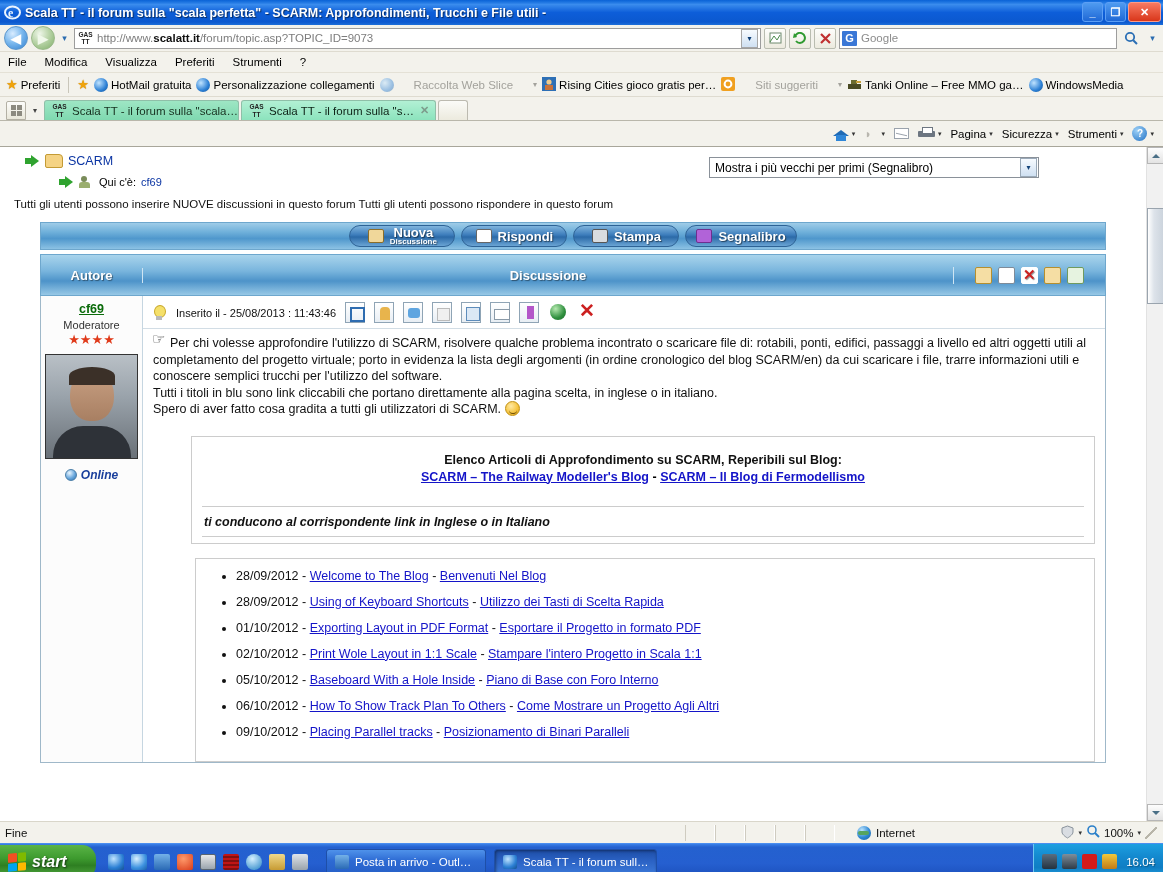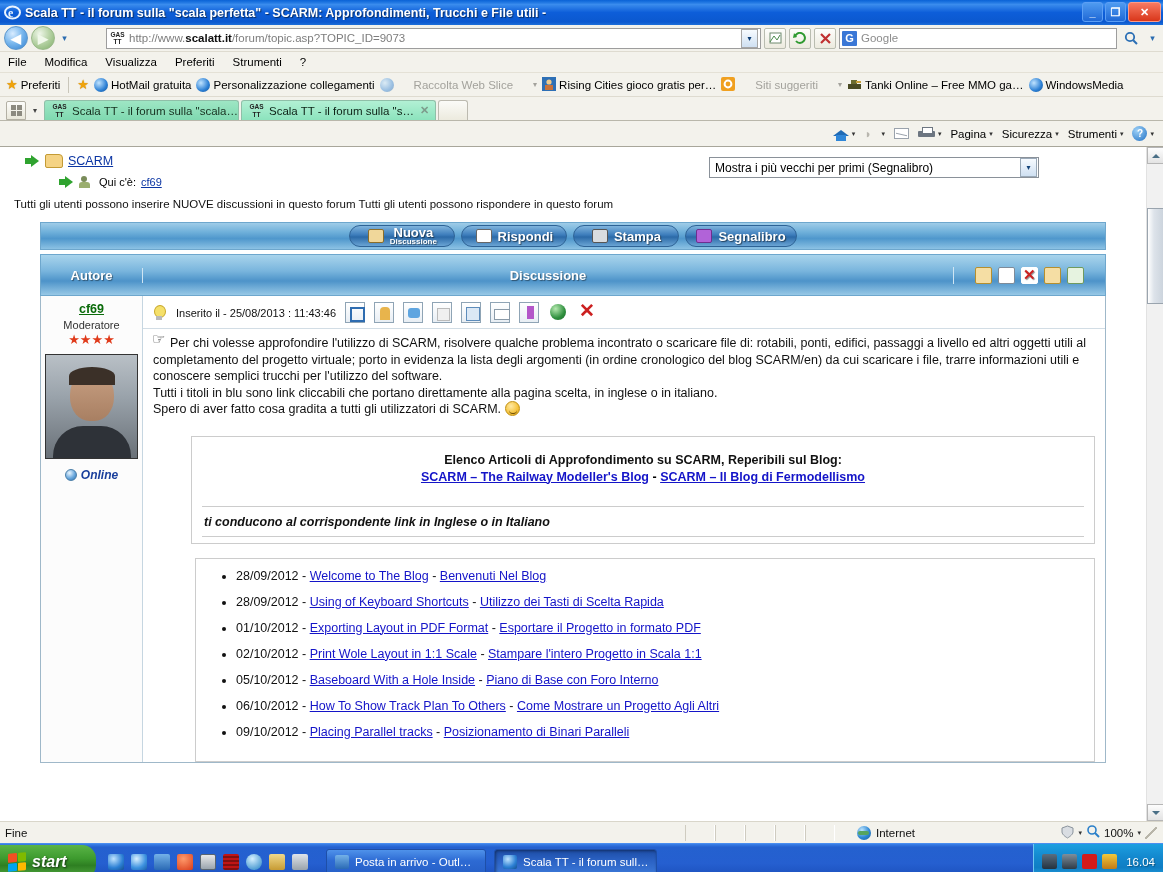--- a/index.html
+++ b/index.html
@@ -73,21 +73,20 @@
   }
   .nav-drop {
     width: 13px; text-align: center; color: #2b6cb0; font-size: 9px; cursor: pointer;
   }
   .urlbox {
     flex: 1 1 auto; height: 21px;
     background: #fff; border: 1px solid #9d9d9d;
     display: flex; align-items: center;
     padding: 0 2px;
     min-width: 0;
-    margin-left: 32px;
   }
   .gastt-ico {
     width: 17px; height: 17px; flex: 0 0 auto;
     font-size: 6.5px; font-weight: bold; line-height: 7.5px;
     text-align: center; color: #222; font-family: "Liberation Sans", sans-serif;
     padding-top: 1px;
   }
   .urltext {
     flex: 1 1 auto; color: #7d7d7d; font-size: 11.5px;
     white-space: nowrap; overflow: hidden; padding-left: 3px;
@@ -278,21 +277,21 @@
   }
   .env-ico {
     width:18px;height:14px;background:#fdf0c0;border:1px solid #c9a93f;position:relative;flex:0 0 auto;
   }
   .env-ico:after{content:'';position:absolute;left:0;top:0;width:16px;height:7px;border-bottom:1px solid #c9a93f;}
   .people-ico {
     width:15px;height:13px;flex:0 0 auto;position:relative;
   }
   .people-ico:before{content:'';position:absolute;left:2px;top:0;width:6px;height:6px;border-radius:50%;background:#7a8c5a;}
   .people-ico:after{content:'';position:absolute;left:0;top:6px;width:11px;height:6px;border-radius:3px 3px 0 0;background:#9aae6e;}
-  a.flink { color:#0b35a3; text-decoration: underline; cursor:pointer; }
+  a.flink { color:#0b35a3; cursor:pointer; }
   .bc-plain { color:#111; }
   .perm-text {
     font-size: 11.5px; color:#111; padding: 3px 0 6px 14px;
   }
   .sortsel {
     position:absolute; right: 107px; top: 10px;
     width: 330px; height: 21px;
     border: 1px solid #8a9199;
     background: #fff;
     display:flex; align-items:center; justify-content:space-between;

